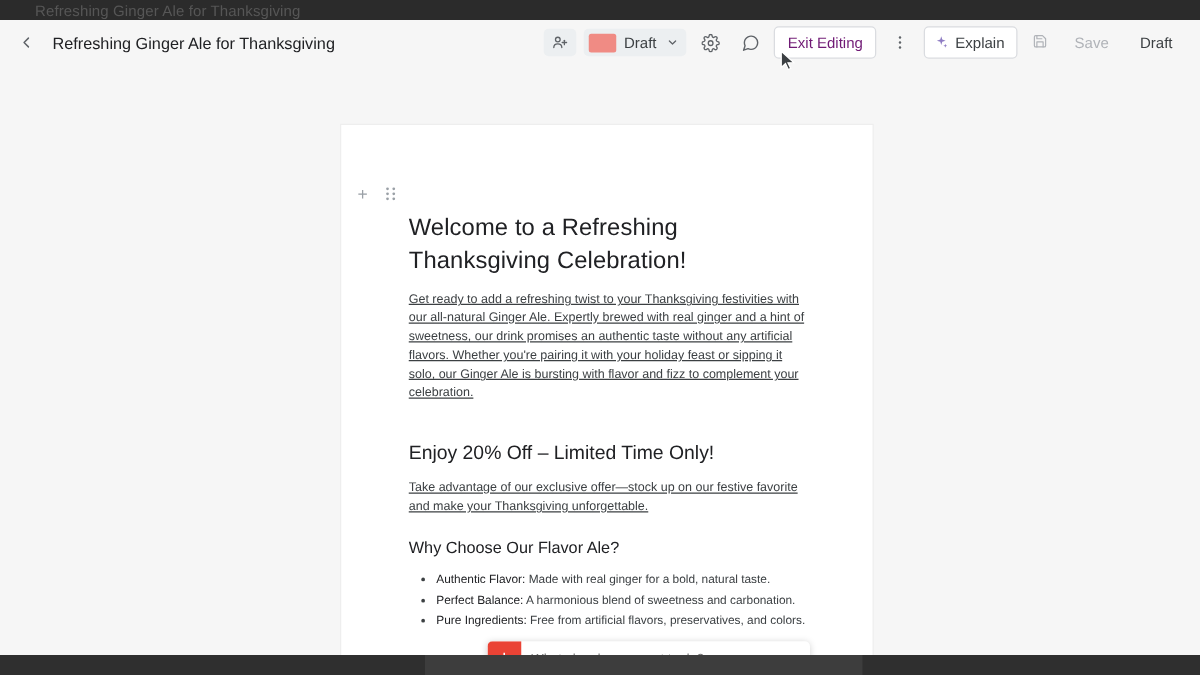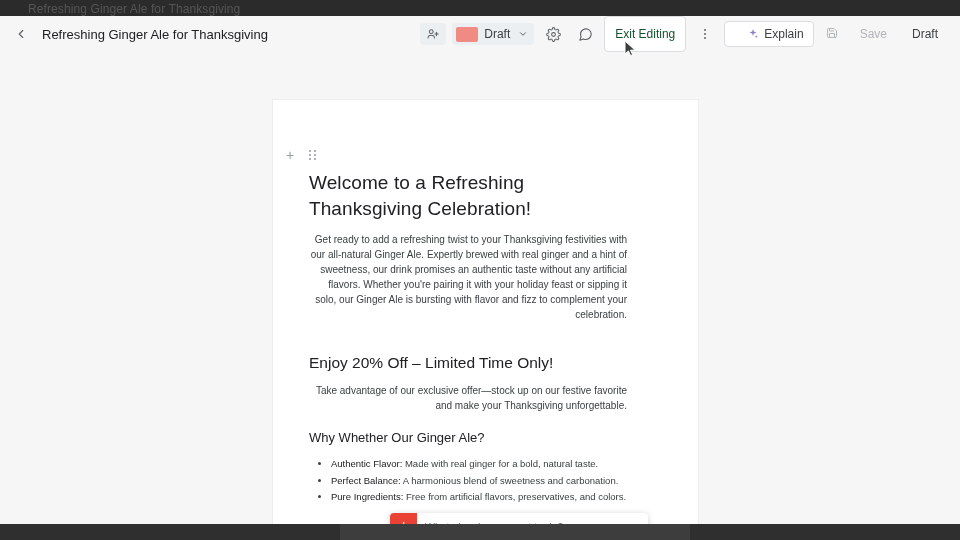--- a/index.html
+++ b/index.html
@@ -106,40 +106,40 @@
   .person-btn {
     width: 26px; height: 22px;
     display: flex; align-items: center; justify-content: center;
     background: #eceff1;
     border-radius: 4px;
     color: #5f6368;
     cursor: pointer;
   }
 
   .text-btn {
-    height: 36px;
+    height: 26px;
     border: 1px solid #dadce0;
     background: #fff;
     border-radius: 4px;
     font-size: 12px;
-    color: #14532d;
+    color: #701a75;
     padding: 0 10px;
     display: flex; align-items: center;
     cursor: pointer;
     white-space: nowrap;
   }
 
   .explain-btn {
     height: 26px;
     border: 1px solid #dadce0;
     background: #fff;
     border-radius: 4px;
     font-size: 12px;
     color: #3c4043;
-    padding: 0 9px 0 22px;
+    padding: 0 9px 0 7px;
     display: flex; align-items: center; gap: 5px;
     cursor: pointer;
     white-space: nowrap;
   }
   .spark { color: #8e7cc3; display: flex; }
 
   .save-btn {
     height: 26px;
     border: none;
     background: transparent;
@@ -195,21 +195,21 @@
   }
   .handle {
     width: 14px; height: 14px;
     display: flex; align-items: center; justify-content: center;
     font-size: 14px; line-height: 1;
     cursor: pointer;
     color: #9aa0a6;
   }
   .doc-body {
     position: absolute;
-    left: 36px; top: 70px;
+    left: 54px; top: 70px;
     width: 318px;
     color: #202124;
   }
   h1.doc-h1 {
     font-size: 19px;
     line-height: 26px;
     font-weight: 400;
     color: #202124;
     letter-spacing: .1px;
   }
@@ -218,21 +218,22 @@
     line-height: 18px;
     font-weight: 400;
     color: #202124;
     margin-top: 12px;
   }
   p.doc-p {
     font-size: 10px;
     line-height: 15px;
     color: #3c4043;
     margin-top: 10px;
-    text-align: right;
+    text-align: left;
+    text-decoration: underline;
   }
   h2.doc-h2-big {
     font-size: 15.5px;
     line-height: 21px;
     font-weight: 400;
     color: #202124;
     margin-top: 30px;
   }
   h3.doc-h3 {
     font-size: 13px;
@@ -393,21 +394,21 @@
                 <circle cx="7" cy="10" r="1.1"></circle>
               </svg>
           </span>
         </div>
 
         <div class="doc-body">
           <h1 class="doc-h1">Welcome to a Refreshing Thanksgiving Celebration!</h1>
           <p class="doc-p">Get ready to add a refreshing twist to your Thanksgiving festivities with our all-natural Ginger Ale. Expertly brewed with real ginger and a hint of sweetness, our drink promises an authentic taste without any artificial flavors. Whether you're pairing it with your holiday feast or sipping it solo, our Ginger Ale is bursting with flavor and fizz to complement your celebration.</p>
           <h2 class="doc-h2-big">Enjoy 20% Off – Limited Time Only!</h2>
           <p class="doc-p">Take advantage of our exclusive offer—stock up on our festive favorite and make your Thanksgiving unforgettable.</p>
-          <h3 class="doc-h3">Why Whether Our Ginger Ale?</h3>
+          <h3 class="doc-h3">Why Choose Our Flavor Ale?</h3>
           <ul class="doc-list">
             <li><b>Authentic Flavor:</b><span> Made with real ginger for a bold, natural taste.</span></li>
             <li><b>Perfect Balance:</b><span> A harmonious blend of sweetness and carbonation.</span></li>
             <li><b>Pure Ingredients:</b><span> Free from artificial flavors, preservatives, and colors.</span></li>
 
           </ul>
 
         </div>
       </div>
 

